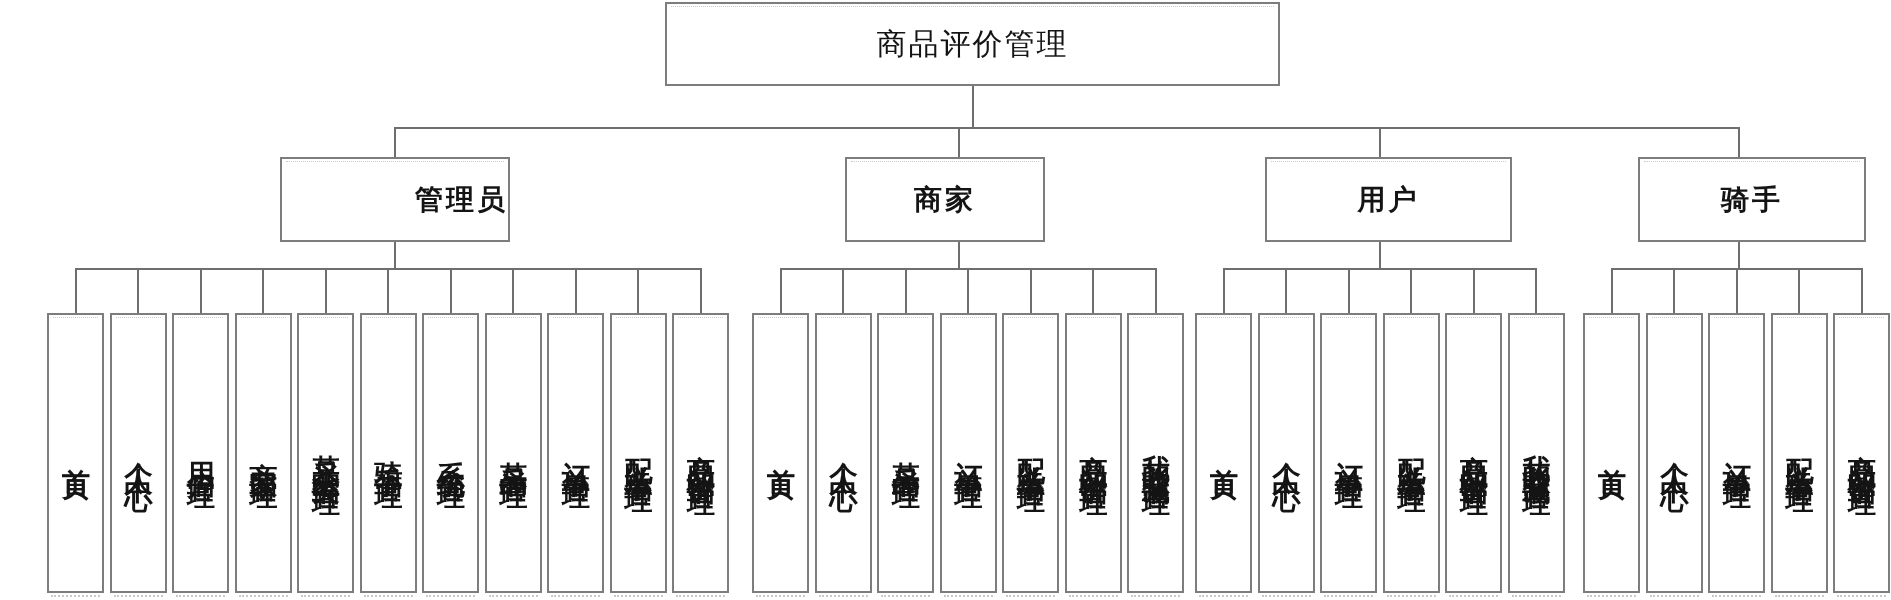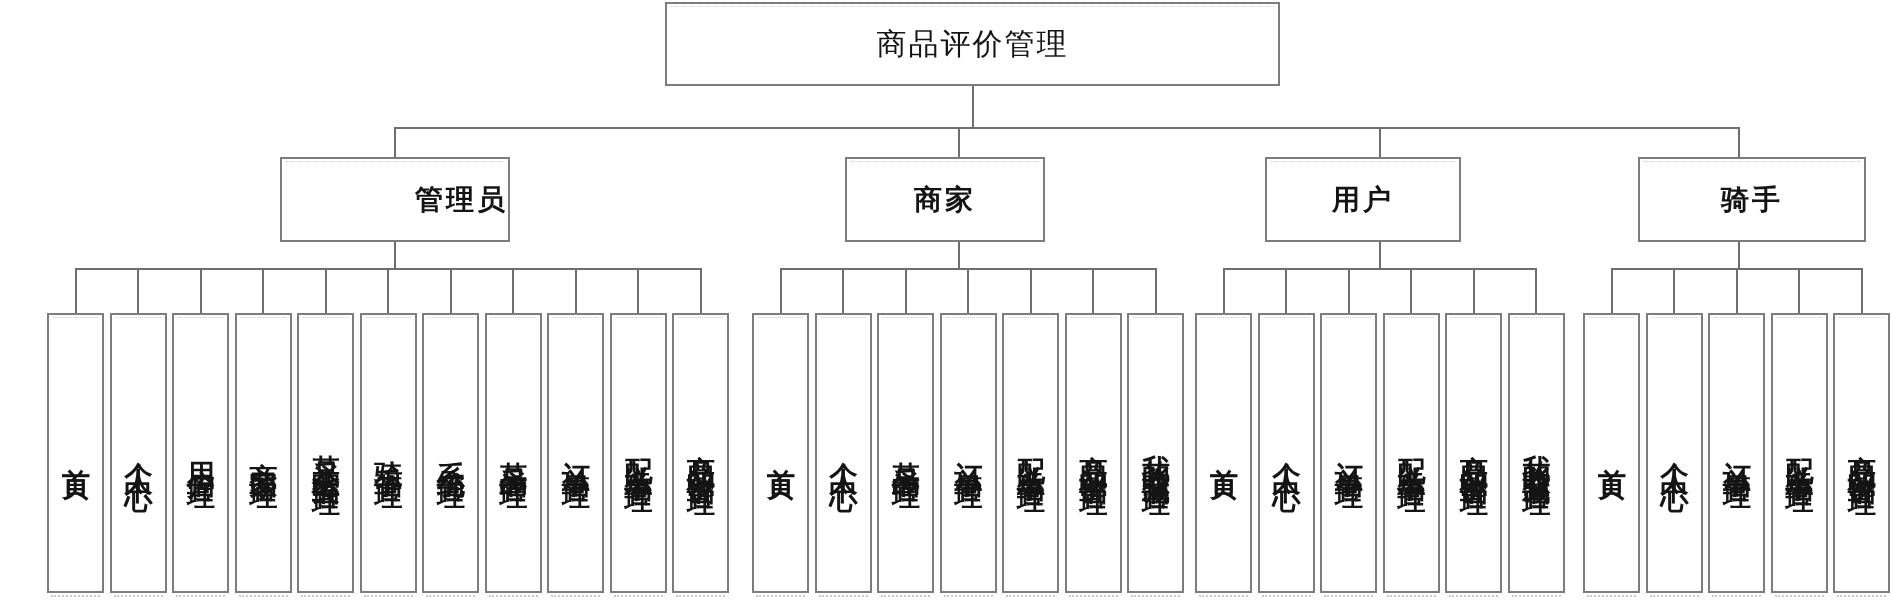--- a/index.html
+++ b/index.html
@@ -145,21 +145,21 @@
       </div>
       <div class="box leaf" style="left: 1002px; top: 313px; width: 57px; height: 280px;">
         <span class="vtext">配送单管理</span>
       </div>
       <div class="box leaf" style="left: 1064.5px; top: 313px; width: 57px; height: 280px;">
         <span class="vtext">商品评价管理</span>
       </div>
       <div class="box leaf" style="left: 1127px; top: 313px; width: 57px; height: 280px;">
         <span class="vtext">我的收藏管理</span>
       </div>
-      <div class="box l2" style="left: 1265px; top: 157px; width: 196px; height: 85px;">
+      <div class="box l2" style="left: 1265px; top: 157px; width: 247px; height: 85px;">
         <span>用户</span>
       </div>
       <div class="box leaf" style="left: 1195px; top: 313px; width: 57px; height: 280px;">
         <span class="vtext">首页</span>
       </div>
       <div class="box leaf" style="left: 1257.5px; top: 313px; width: 57px; height: 280px;">
         <span class="vtext">个人中心</span>
       </div>
       <div class="box leaf" style="left: 1320px; top: 313px; width: 57px; height: 280px;">
         <span class="vtext">订单管理</span>

